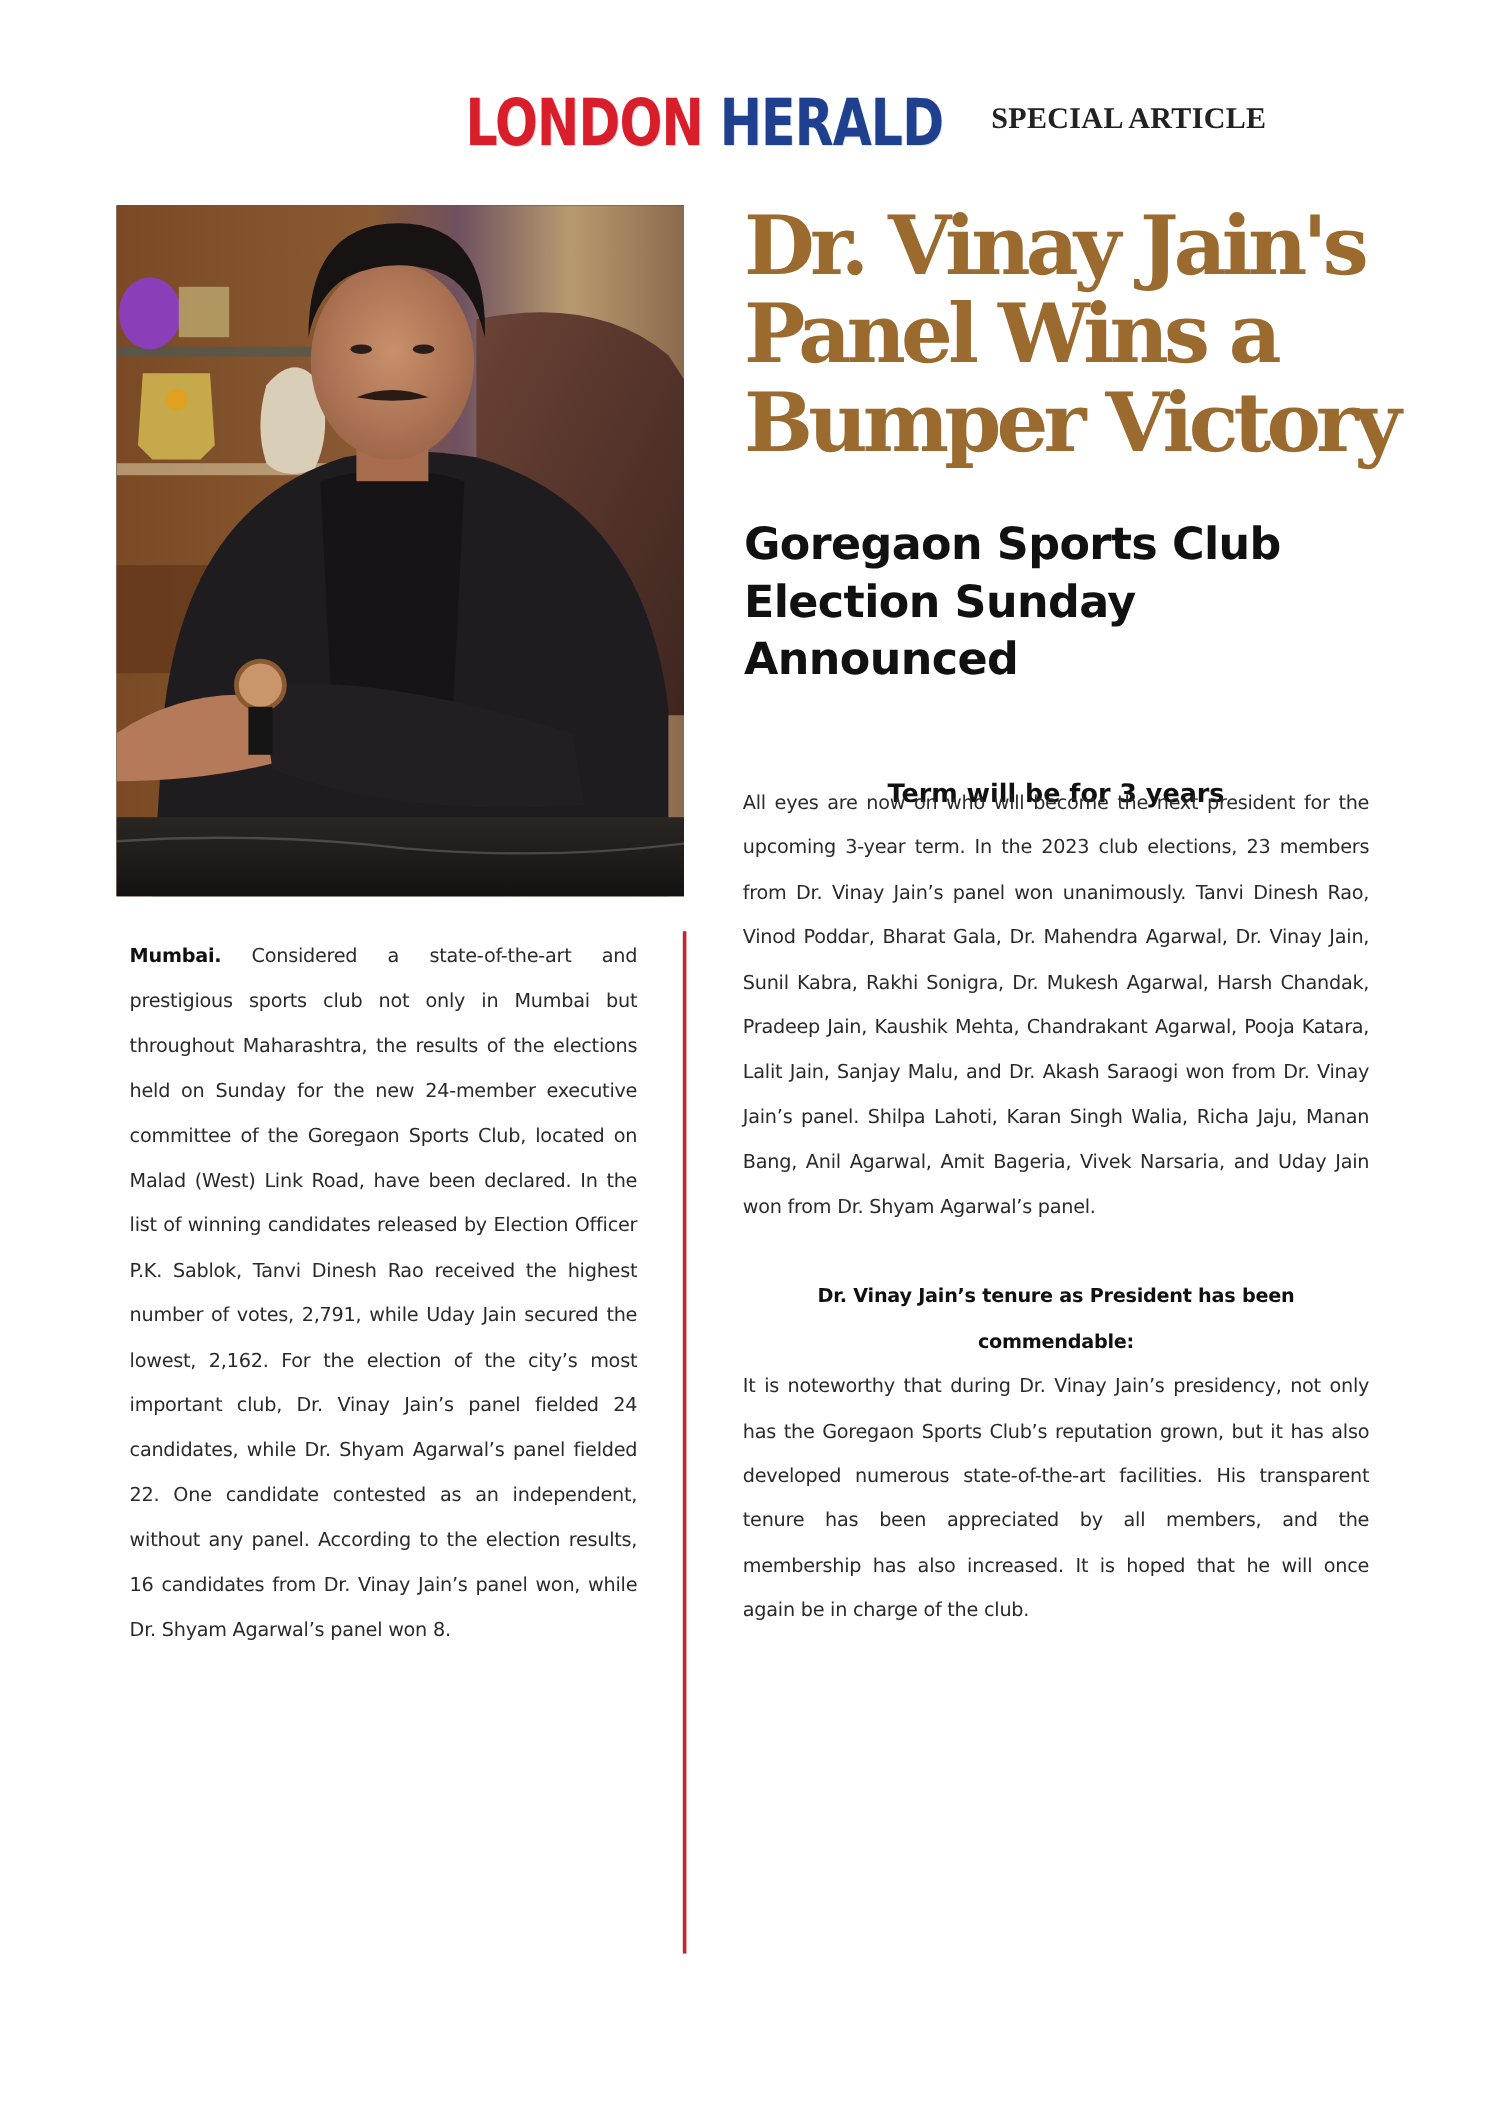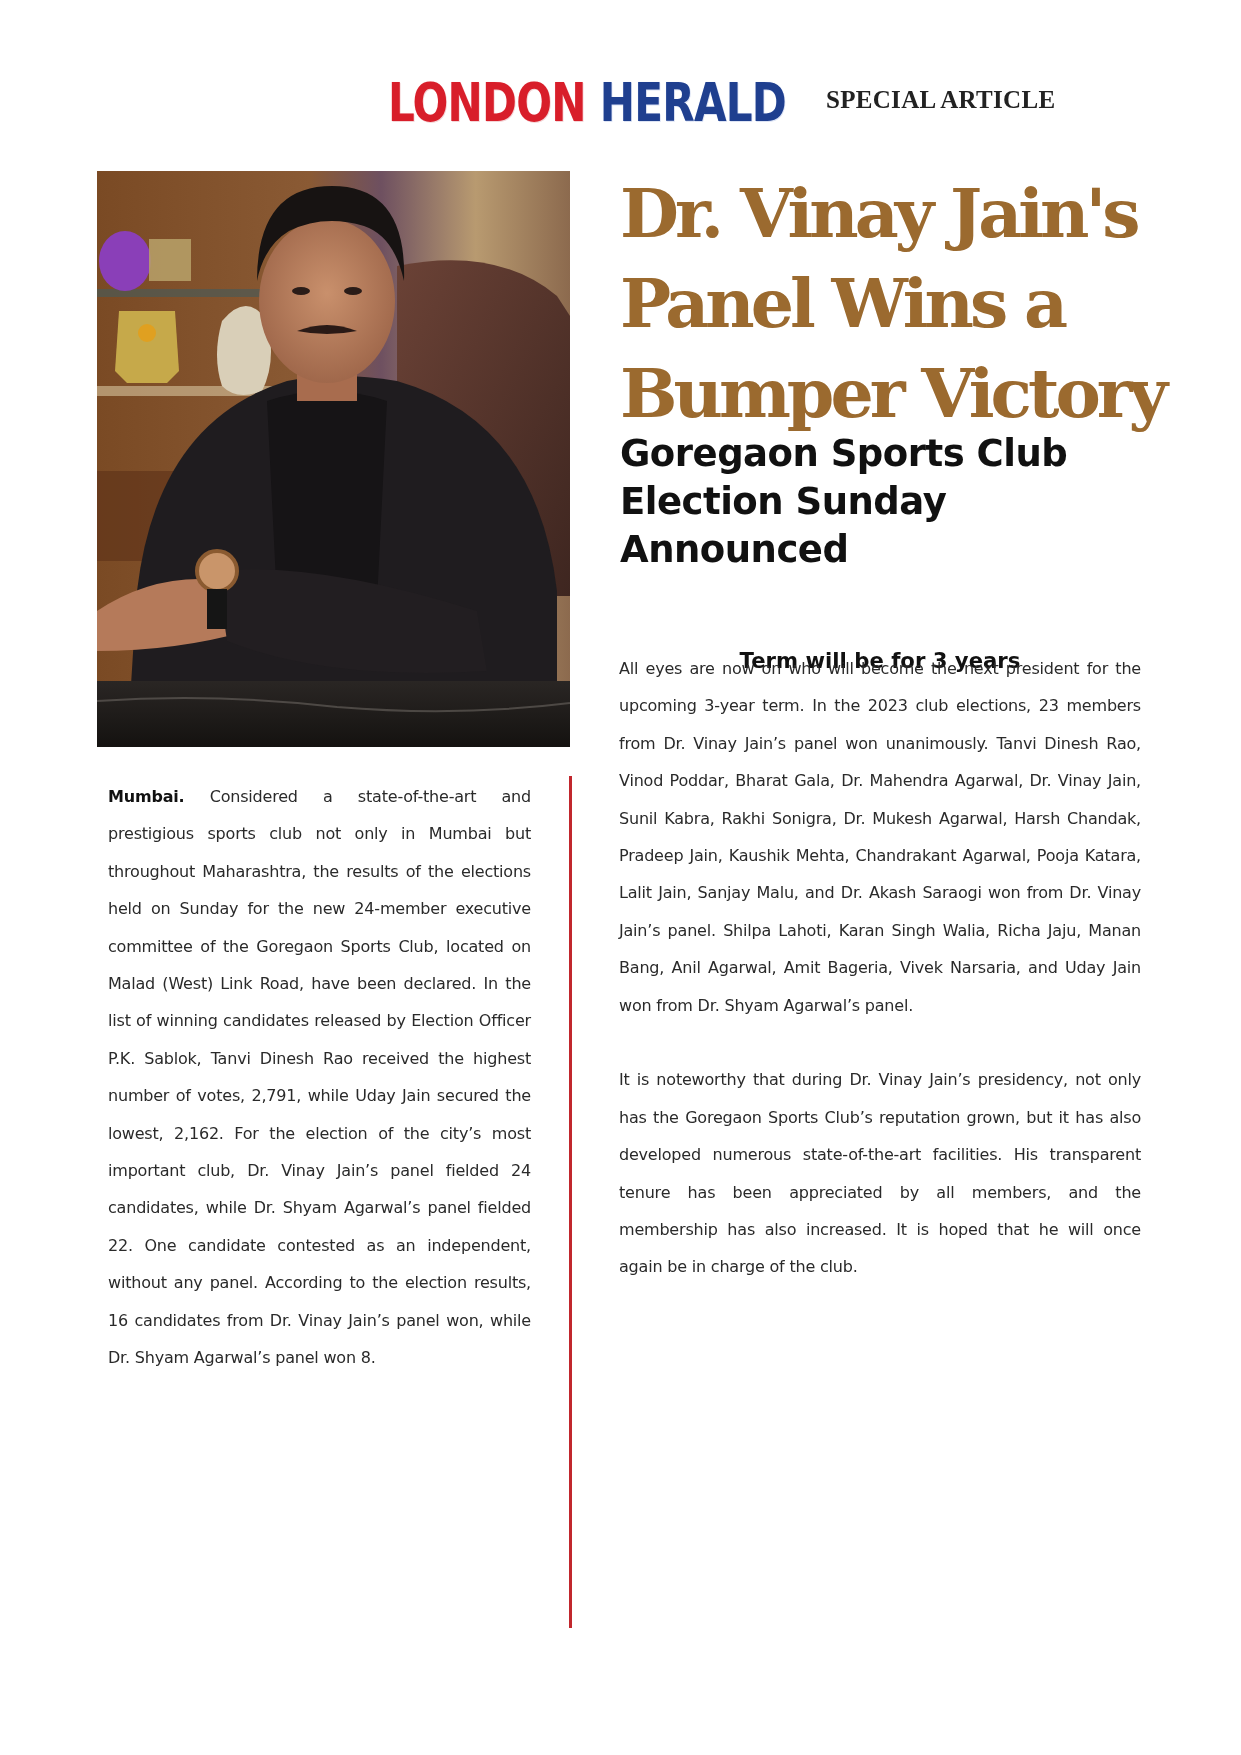--- a/index.html
+++ b/index.html
@@ -68,21 +68,21 @@
     .photo svg { display: block; width: 100%; height: 100%; }
 
     .headline {
       position: absolute;
       left: 620px;
       top: 168px;
       width: 560px;
       font-family: "DejaVu Serif", "Liberation Serif", serif;
       font-weight: bold;
       font-size: 68px;
-      line-height: 90px;
+      line-height: 74px;
       letter-spacing: -4px;
       color: #9b6a2f;
       margin: 0;
     }
     .subhead {
       position: absolute;
       left: 620px;
       top: 430px;
       width: 520px;
       font-family: "DejaVu Sans", "Liberation Sans", sans-serif;
@@ -226,14 +226,15 @@
   <p><span class="lead">Mumbai.</span> <span>Considered a state-of-the-art and prestigious sports club not only in Mumbai but throughout Maharashtra, the results of the elections held on Sunday for the new 24-member executive committee of the Goregaon Sports Club, located on Malad (West) Link Road, have been declared. In the list of winning candidates released by Election Officer P.K. Sablok, Tanvi Dinesh Rao received the highest number of votes, 2,791, while Uday Jain secured the lowest, 2,162. For the election of the city’s most important club, Dr. Vinay Jain’s panel fielded 24 candidates, while Dr. Shyam Agarwal’s panel fielded 22. One candidate contested as an independent, without any panel. According to the election results, 16 candidates from Dr. Vinay Jain’s panel won, while Dr. Shyam Agarwal’s panel won 8.</span></p>
 </section>
 
 <div class="divider"></div>
 
 <div class="term-heading">Term will be for 3 years</div>
 
 <section class="col col-right">
   <p>All eyes are now on who will become the next president for the upcoming 3-year term. In the 2023 club elections, 23 members from Dr. Vinay Jain’s panel won unanimously. Tanvi Dinesh Rao, Vinod Poddar, Bharat Gala, Dr. Mahendra Agarwal, Dr. Vinay Jain, Sunil Kabra, Rakhi Sonigra, Dr. Mukesh Agarwal, Harsh Chandak, Pradeep Jain, Kaushik Mehta, Chandrakant Agarwal, Pooja Katara, Lalit Jain, Sanjay Malu, and Dr. Akash Saraogi won from Dr. Vinay Jain’s panel. Shilpa Lahoti, Karan Singh Walia, Richa Jaju, Manan Bang, Anil Agarwal, Amit Bageria, Vivek Narsaria, and Uday Jain won from Dr. Shyam Agarwal’s panel.</p>
   <div class="gap"></div>
+  <p class="section-heading">Dr. Vinay Jain’s tenure as President has been commendable:</p>
   <p>It is noteworthy that during Dr. Vinay Jain’s presidency, not only has the Goregaon Sports Club’s reputation grown, but it has also developed numerous state-of-the-art facilities. His transparent tenure has been appreciated by all members, and the membership has also increased. It is hoped that he will once again be in charge of the club.</p>
 </section>
 
 </body></html>

